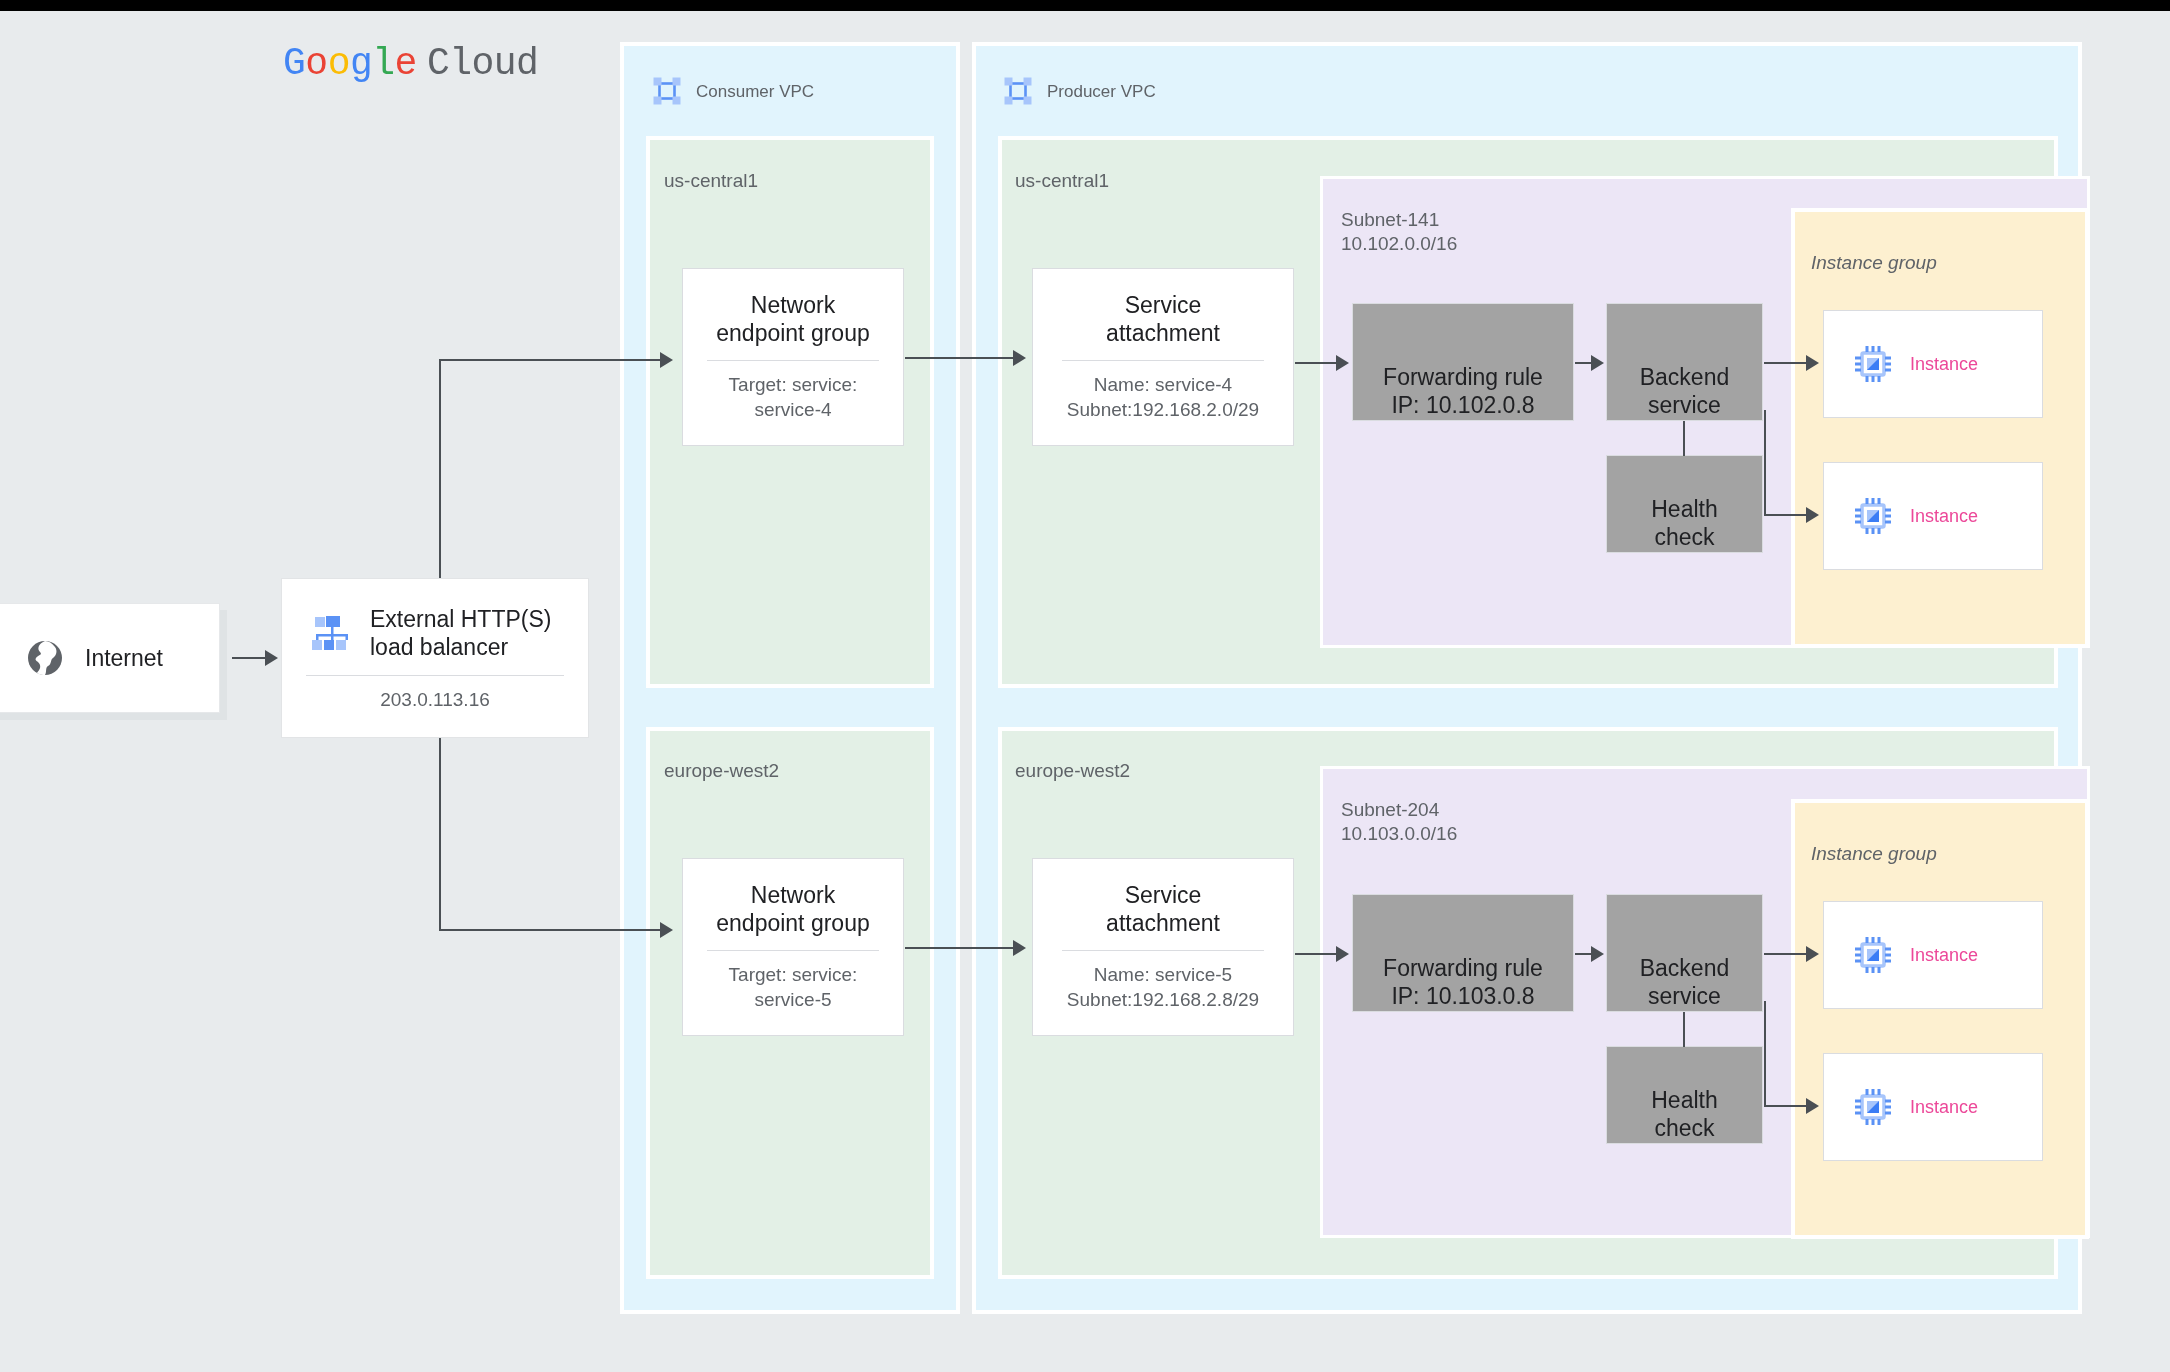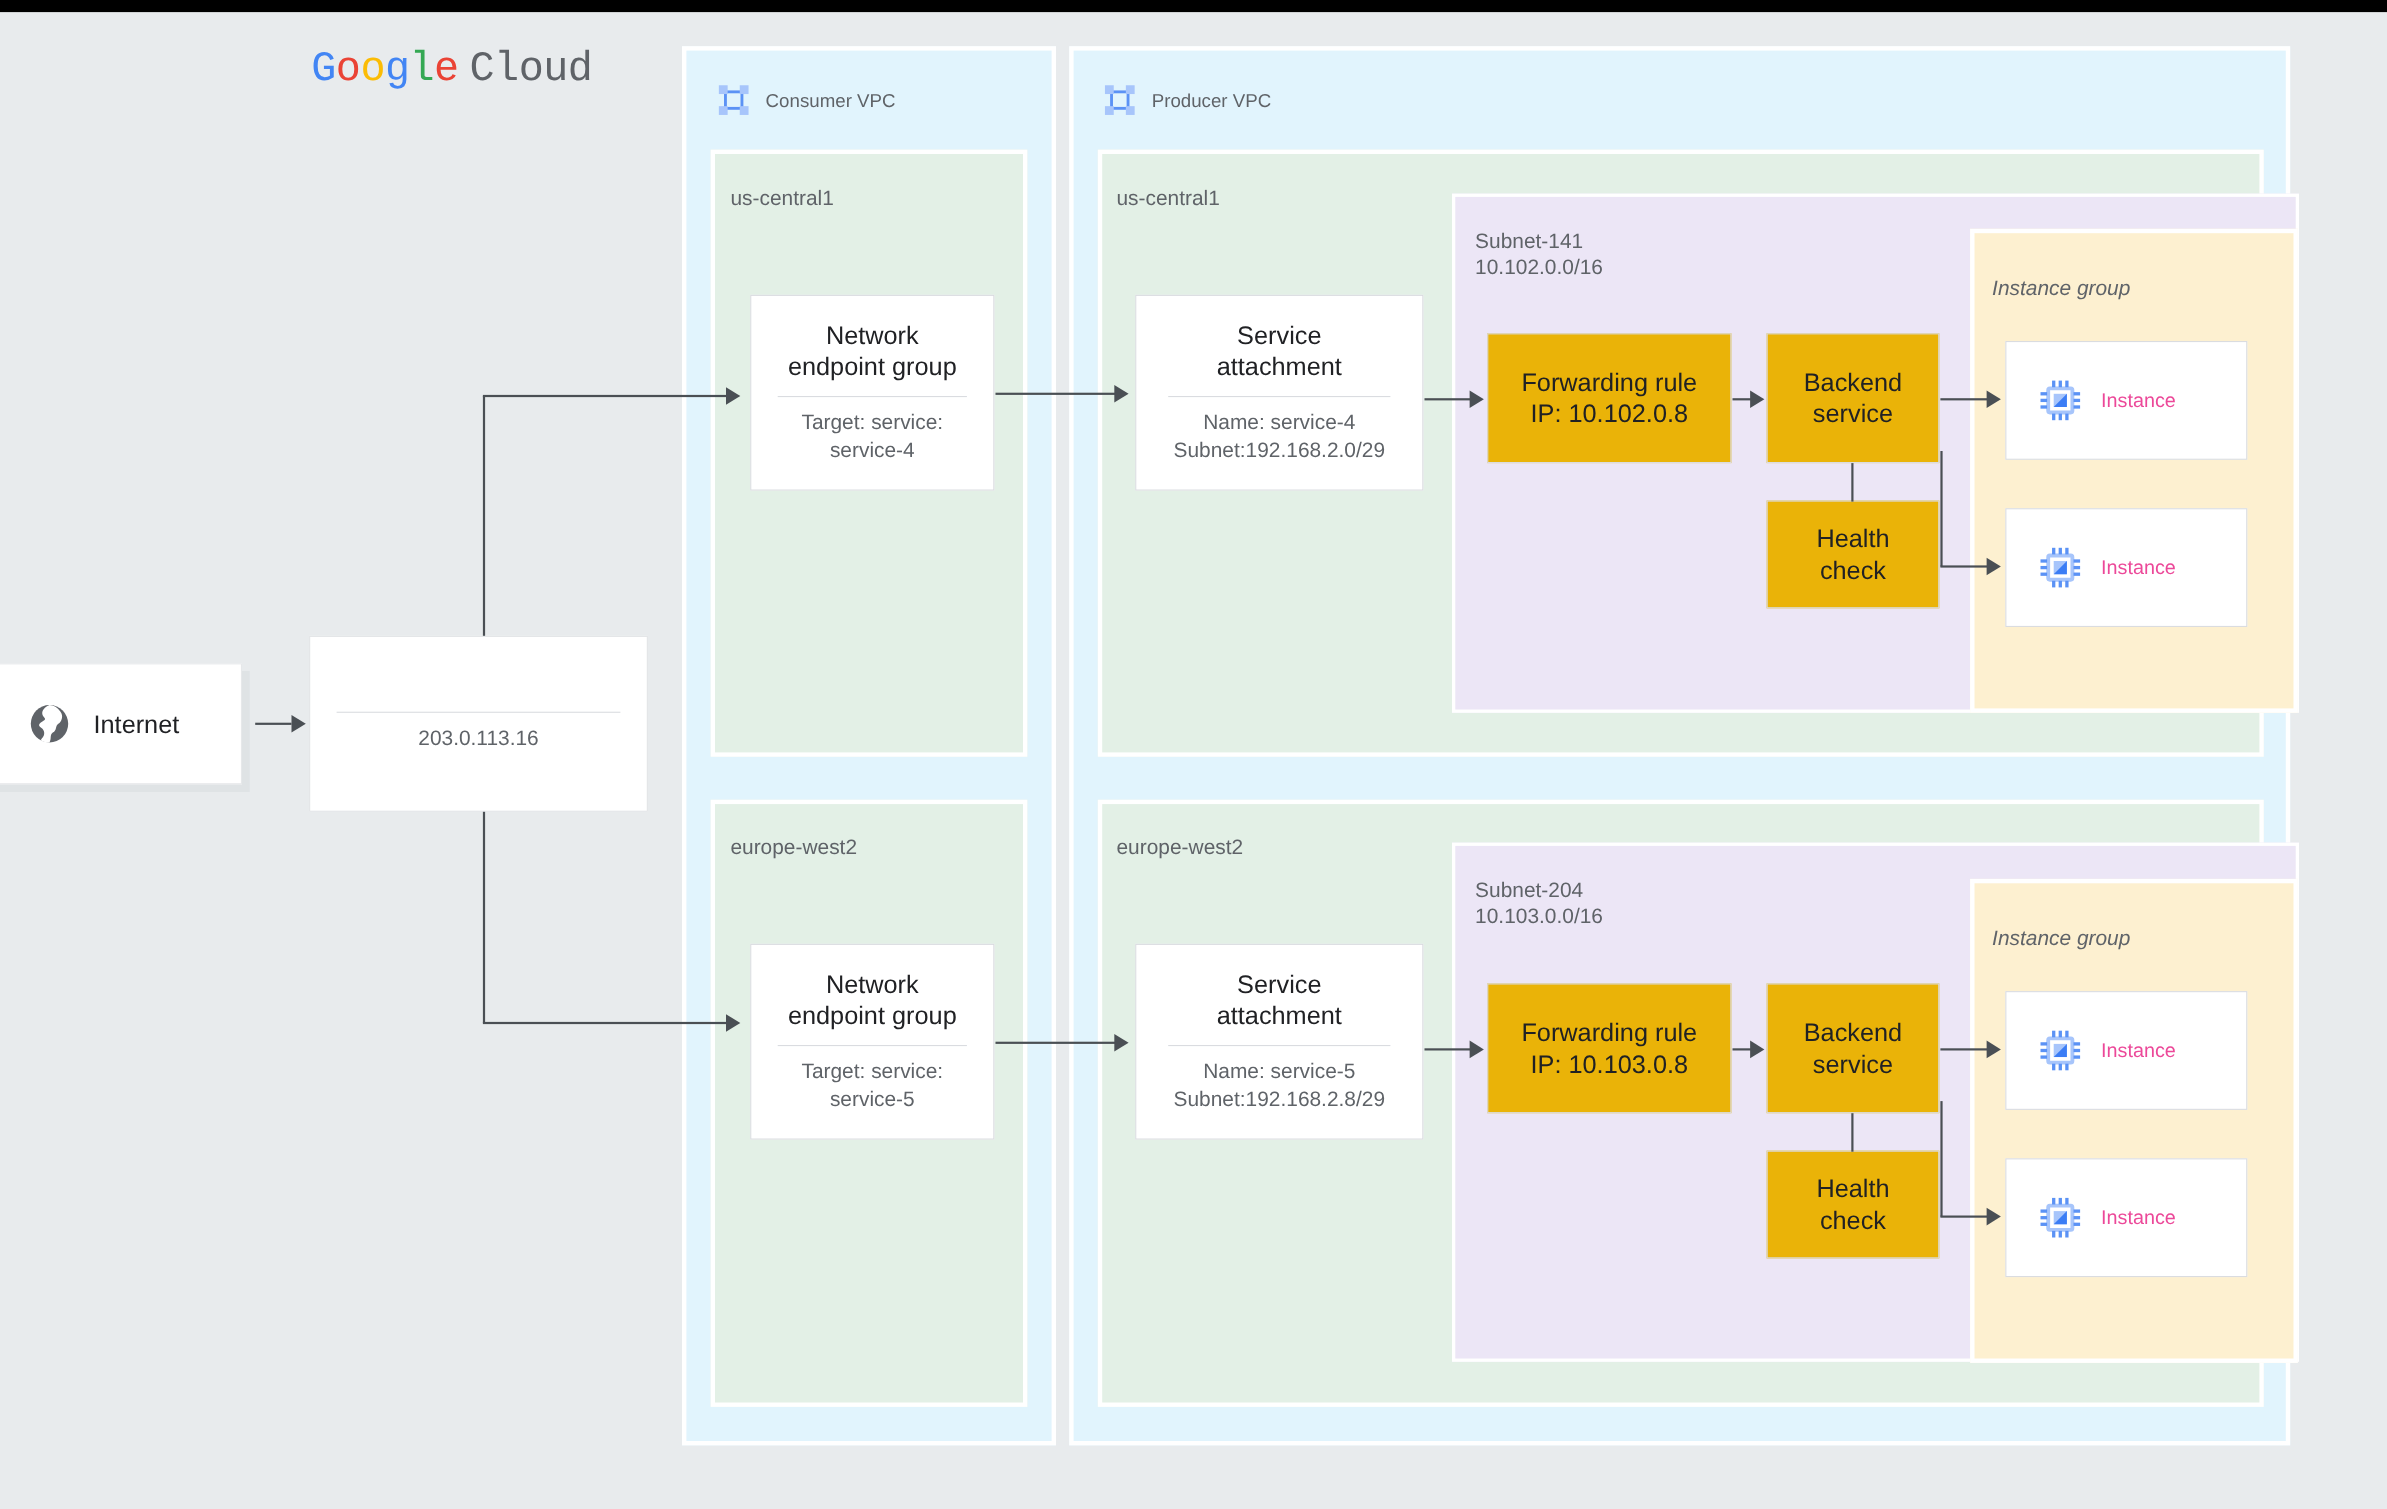--- a/index.html
+++ b/index.html
@@ -35,22 +35,22 @@
   .igroup { position: absolute; background: #fdf0d0; border: 4px solid #ffffff; }
   .igroup-label { position: absolute; font-size: 19px; color: #5f6368; white-space: nowrap; font-style: italic; }
 
   
   .card { position: absolute; background: #ffffff; border: 1px solid #dadce0;
           display: flex; flex-direction: column; align-items: center; justify-content: center; }
   .card .title { font-size: 23px; color: #202124; text-align: center; line-height: 1.22; }
   .card .rule { width: 78%; height: 1px; background: #dadce0; margin: 13px 0 12px; }
   .card .sub { font-size: 19px; color: #5f6368; text-align: center; line-height: 1.3; }
 
-  .plaincard { position: absolute; background: #eab308; border: 1px solid #dadce0;
-               display: flex; align-items: center; justify-content: center; }
+  .plaincard { position: absolute; background: #a3a3a3; border: 1px solid #dadce0;
+               display: flex; align-items: flex-end; justify-content: center; }
   .plaincard .title { font-size: 23px; color: #202124; text-align: center; line-height: 1.25; }
 
   .iconcard { position: absolute; background: #fff; border: 1px solid #dadce0;
               display: flex; align-items: center; justify-content: flex-start; padding-left: 30px; gap: 18px; }
   .iconcard .lbl { font-size: 18px; color: #ec4899; }
 
   
   .internet { position: absolute; background: #fff; border: 1px solid #e6e8ea;
               display: flex; align-items: center; gap: 20px; padding-left: 32px;
               box-shadow: 7px 7px 0 0 #dfe3e5; }
@@ -307,20 +307,40 @@
     <span>
       <svg class="ic" width="40" height="40" viewBox="0 0 40 40">
         <circle cx="20" cy="20" r="17" fill="#5f6368"></circle>
         <path d="M20 3 C13 6 12 11 15 14 C18 17 13 17 11 20 C9 23 14 23 15 27 C16 31 13 33 12 35 C15 37 18 37 20 37 C22 34 20 30 23 28 C27 26 25 22 28 20 C31 18 33 13 30 9 C27 5 24 3 20 3 Z" fill="#ffffff"></path>
       </svg>
     </span>
     <span class="lbl">Internet</span>
   </div>
 
   <div class="lbcard" style="left:281px; top:578px; width:308px; height:160px;">
+    <div class="lbrow">
+      <span>
+        <svg class="ic" width="42" height="42" viewBox="0 0 42 42">
+          <rect x="16" y="4" width="14" height="11" fill="#5b92f5"></rect>
+          <rect x="5" y="5" width="10" height="10" fill="#a7c5fb"></rect>
+          <rect x="21" y="15" width="2.5" height="8" fill="#5b92f5"></rect>
+          <rect x="6" y="22" width="32" height="2.5" fill="#5b92f5"></rect>
+          <rect x="6" y="22" width="2.5" height="6" fill="#5b92f5"></rect>
+          <rect x="21" y="22" width="2.5" height="6" fill="#5b92f5"></rect>
+          <rect x="35.5" y="22" width="2.5" height="6" fill="#5b92f5"></rect>
+          <rect x="2" y="28" width="10" height="10" fill="#a7c5fb"></rect>
+          <rect x="14" y="28" width="10" height="10" fill="#5b92f5"></rect>
+          <rect x="26" y="28" width="10" height="10" fill="#a7c5fb"></rect>
+        </svg>
+      </span>
+      <span class="lbl">
+        <div>External HTTP(S)</div>
+        <div>load balancer</div>
+      </span>
+    </div>
     <div class="rule"></div>
     <div class="sub">203.0.113.16</div>
   </div>
 
   <div class="hline" style="left:232px; top:657px; width:33px;"></div>
   <div class="arrow" style="left:265px; top:650px;"></div>
 
   <div class="vline" style="left:439px; top:360px; height:218px;"></div>
   <div class="vline" style="left:439px; top:738px; height:192px;"></div>
 

